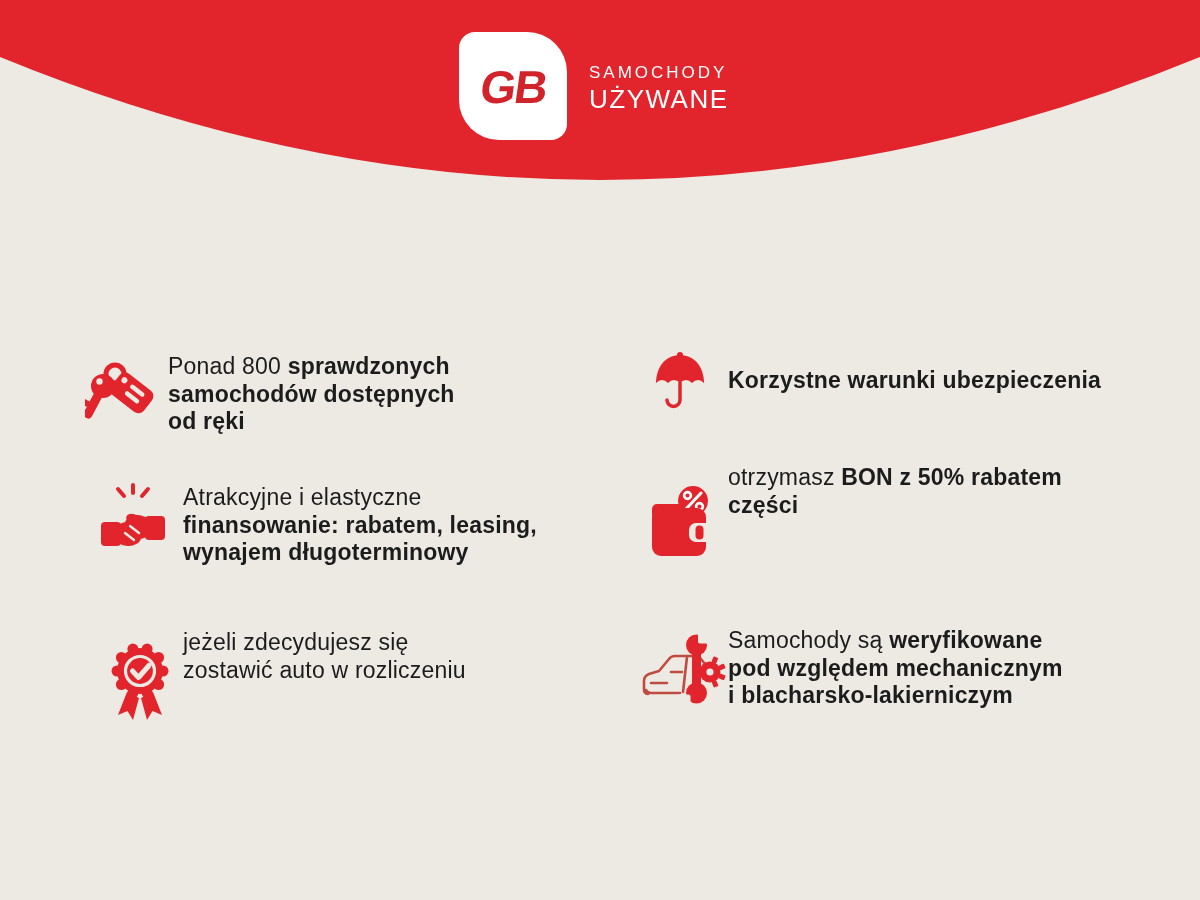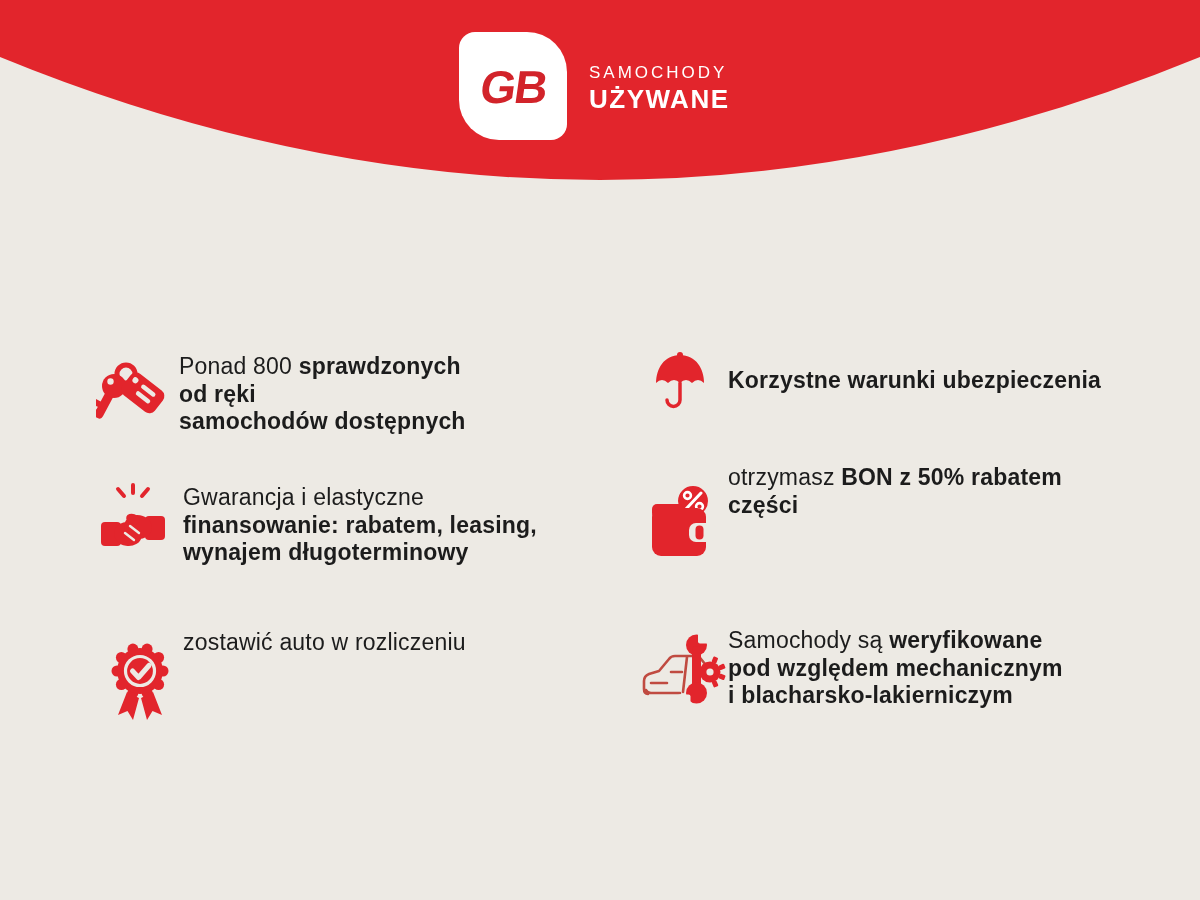--- a/index.html
+++ b/index.html
@@ -23,21 +23,21 @@
     position:absolute;left:459px;top:32px;width:108px;height:108px;
     background:var(--white);border-radius:16px 40px 16px 40px;
     display:flex;align-items:center;justify-content:center;
   }
   .logo-text{
     font-size:46px;font-weight:700;color:var(--logo-red);
     letter-spacing:-2px;transform:skewX(-8deg) translateY(1px);
   }
   .brand{position:absolute;left:589px;color:var(--white);white-space:nowrap;}
   .brand-1{top:63px;font-size:17px;font-weight:400;letter-spacing:3px;}
-  .brand-2{top:84px;font-size:26px;font-weight:700;letter-spacing:1.5px;}
+  .brand-2{top:84px;font-size:26px;font-weight:400;letter-spacing:1.5px;}
 
   .feature{position:absolute;display:flex;align-items:flex-start;}
   .icon-cell{flex:none;display:flex;align-items:flex-start;}
   .f-left .icon-cell{width:83px;}
   .f-right .icon-cell{width:80px;}
   .f-r3 .icon-cell{width:84px;}
   .text{font-size:23px;line-height:27.5px;letter-spacing:0.2px;}
   .line{white-space:nowrap;}
   .b{font-weight:700;}
   .reg{font-weight:400;}
@@ -58,21 +58,21 @@
   <svg class="header-svg" width="1200" height="310" viewBox="0 0 1200 310">
     <path d="M0,0 H1200 V57 Q600,303 0,57 Z" style="fill:var(--red)"></path>
   </svg>
 
   <div class="logo-badge">
     <div class="logo-text">GB</div>
   </div>
   <div class="brand brand-1">SAMOCHODY</div>
   <div class="brand brand-2">UŻYWANE</div>
 
-  <div class="feature f-left f-l1" style="left:96px;top:353px">
+  <div class="feature f-left f-l1" style="left:85px;top:353px">
     <div class="icon-cell">
       <svg width="74" height="70" viewBox="0 0 74 70">
         <g style="fill:var(--red)">
           <circle cx="30" cy="15" r="9" style="fill:none;stroke:var(--red);stroke-width:5"></circle>
           <g transform="rotate(28 18 27)">
             <rect x="13.5" y="30" width="9" height="33" rx="4"></rect>
             <rect x="6" y="47" width="10" height="6" rx="2"></rect>
             <rect x="6" y="56" width="10" height="6" rx="2"></rect>
           </g>
           <circle cx="18" cy="27" r="12"></circle>
@@ -81,22 +81,22 @@
             <rect x="26" y="20" width="41" height="27" rx="7"></rect>
             <circle cx="33" cy="28" r="3" style="fill:var(--background)"></circle>
             <rect x="41" y="26" width="17" height="4.5" rx="2.2" style="fill:var(--background)"></rect>
             <rect x="41" y="34.5" width="17" height="4.5" rx="2.2" style="fill:var(--background)"></rect>
           </g>
         </g>
       </svg>
     </div>
     <div class="text">
       <div class="line"><span class="reg">Ponad 800 </span><span class="b">sprawdzonych</span></div>
+      <div class="line"><span class="b"></span><span class="b">samochodów dostępnych</span></div>
       <div class="line"><span class="b">od ręki</span></div>
-      <div class="line"><span class="b"></span><span class="b">samochodów dostępnych</span></div>
     </div>
   </div>
 
   <div class="feature f-left f-l2" style="left:100px;top:484px">
     <div class="icon-cell">
       <svg width="66" height="86" viewBox="0 0 66 86">
         <g style="stroke:var(--red);stroke-width:4;stroke-linecap:round;fill:none">
           <path d="M33,3 V11"></path>
           <path d="M18,7 L24,14"></path>
           <path d="M48,7 L42,14"></path>
@@ -108,21 +108,21 @@
           <ellipse cx="38" cy="45" rx="14" ry="12" transform="rotate(10 38 45)"></ellipse>
           <ellipse cx="33" cy="37" rx="7" ry="5" transform="rotate(18 33 37)"></ellipse>
         </g>
         <g style="stroke:var(--background);stroke-width:2.4;stroke-linecap:round;fill:none">
           <path d="M30,44 l9,7"></path>
           <path d="M25,51 l9,7"></path>
         </g>
       </svg>
     </div>
     <div class="text">
-      <div class="line"><span class="reg">Gwarancja i elastyczne</span></div>
+      <div class="line"><span class="reg">Atrakcyjne i elastyczne</span></div>
       <div class="line"><span class="b">finansowanie: rabatem, leasing,</span></div>
       <div class="line"><span class="b">wynajem długoterminowy</span></div>
     </div>
   </div>
 
   <div class="feature f-left f-l3" style="left:100px;top:629px">
     <div class="icon-cell">
       <svg width="64" height="80" viewBox="0 0 64 80">
         <g style="fill:var(--red)">
           <circle cx="55" cy="30" r="5.5"></circle>
@@ -137,20 +137,21 @@
             <circle cx="50.6" cy="16.5" r="5.5"></circle>
           <circle cx="32" cy="30" r="23"></circle>
           <path d="M19,51 L31,57 L25,79 L19.5,70 L10,74 Z"></path>
           <path d="M45,51 L33,57 L39,79 L44.5,70 L54,74 Z"></path>
         </g>
         <circle cx="32" cy="30" r="14.5" style="fill:none;stroke:var(--background);stroke-width:3.2"></circle>
         <path d="M24.5,30 L30.5,36.5 L41,24.5" style="fill:none;stroke:var(--background);stroke-width:5;stroke-linecap:round;stroke-linejoin:round"></path>
       </svg>
     </div>
     <div class="text">
+      <div class="line"><span class="reg">jeżeli zdecydujesz się</span></div>
       <div class="line"><span class="reg">zostawić auto w rozliczeniu</span></div>
     </div>
   </div>
 
   <div class="feature f-right f-r1" style="left:648px;top:350px">
     <div class="icon-cell">
       <svg width="56" height="62" viewBox="0 0 56 62">
         <circle cx="28" cy="5" r="3" style="fill:var(--red)"></circle>
         <path d="M28,5 C12,5 4,19 4,33 Q10,27 16,33 Q22,27 28,33 Q34,27 40,33 Q46,27 52,33 C52,19 44,5 28,5 Z" style="fill:var(--red)"></path>
         <path d="M28,33 V50 a6.5,6.5 0 0 1 -13,0" style="fill:none;stroke:var(--red);stroke-width:3.5;stroke-linecap:round"></path>

